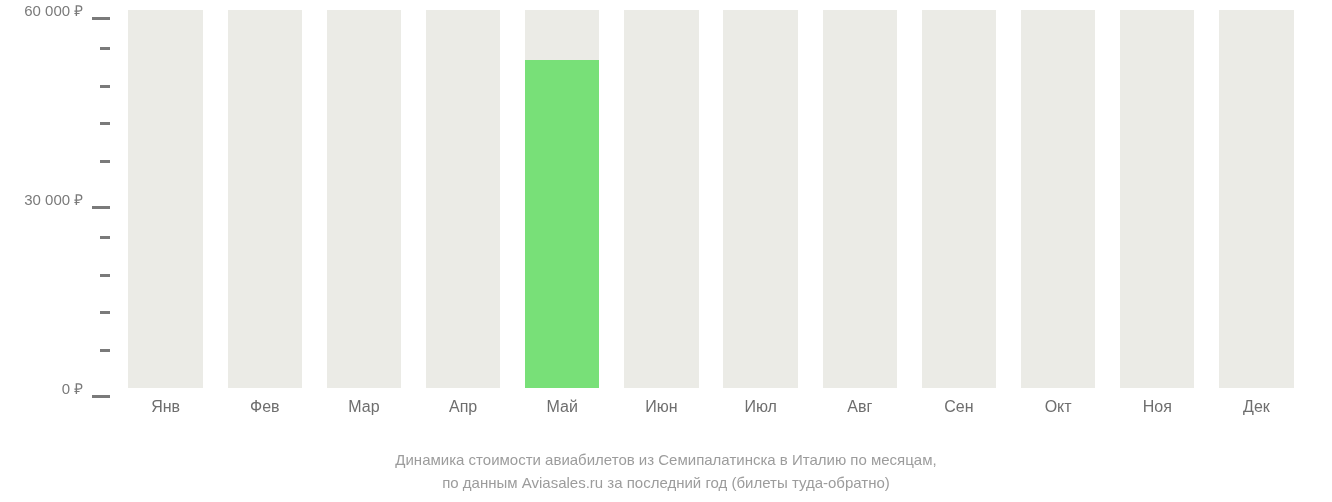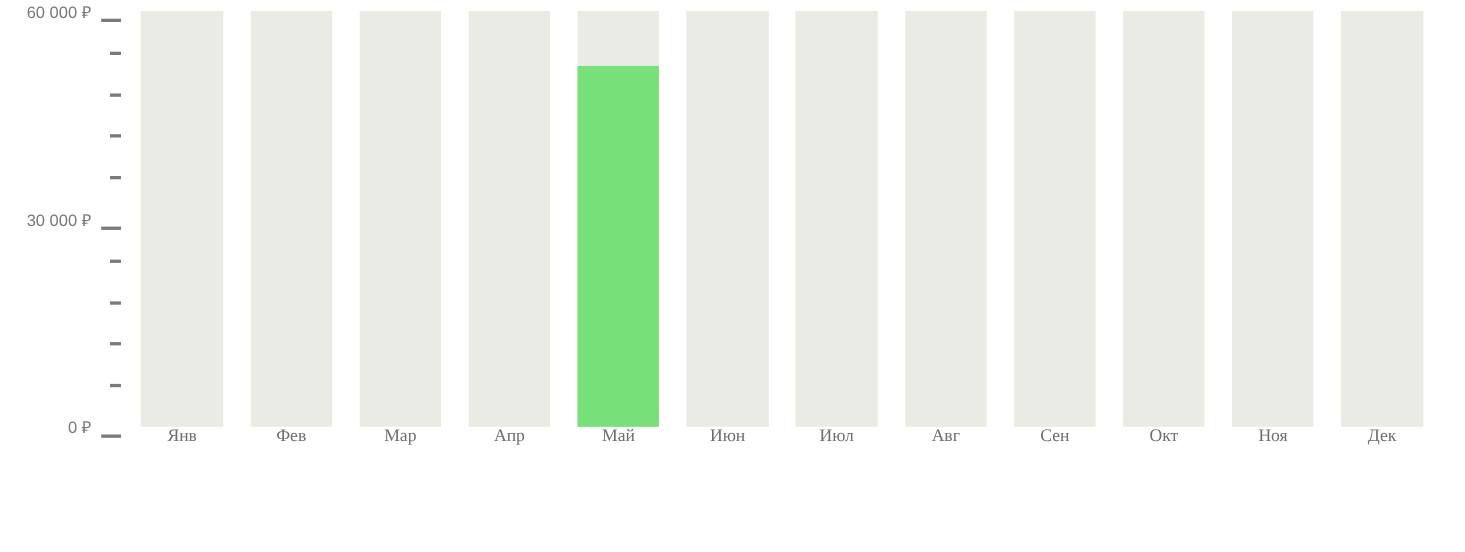--- a/index.html
+++ b/index.html
@@ -86,25 +86,24 @@
       align-items: flex-end;
     }
     .bar-value {
       width: 100%;
       background: #78e078;
     }
     .x-axis {
       position: absolute;
       left: 110px;
       right: 20px;
-      top: 388px;
+      top: 398px;
       display: flex;
       justify-content: space-around;
       padding: 0 6px;
-      font-family: Liberation Serif, serif;
     }
     .x-tick {
       flex: 1;
       text-align: center;
       color: #6e6e6e;
       font-size: 16px;
       font-weight: 500;
     }
     .caption {
       position: absolute;
@@ -196,14 +195,18 @@
       <div class="x-tick">Май</div>
       <div class="x-tick">Июн</div>
       <div class="x-tick">Июл</div>
       <div class="x-tick">Авг</div>
       <div class="x-tick">Сен</div>
       <div class="x-tick">Окт</div>
       <div class="x-tick">Ноя</div>
       <div class="x-tick">Дек</div>
     </div>
 
+  <div class="caption">
+    <div>Динамика стоимости авиабилетов из Семипалатинска в Италию по месяцам,</div>
+    <div>по данным Aviasales.ru за последний год (билеты туда-обратно)</div>
+  </div>
 
 </div>
 
 </body></html>

